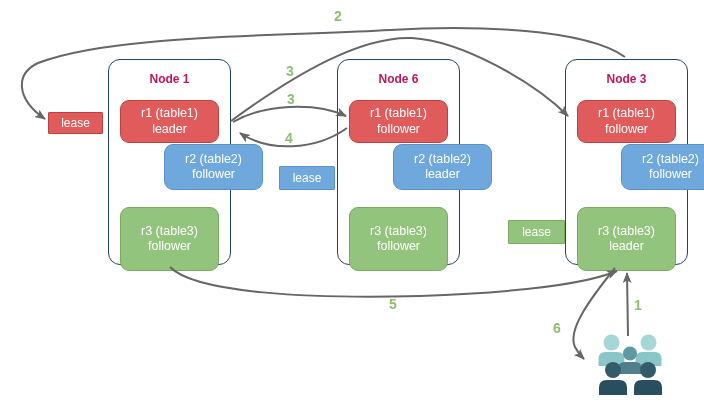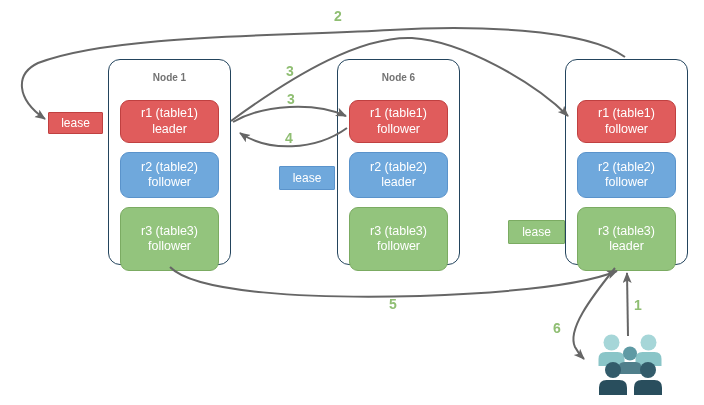--- a/index.html
+++ b/index.html
@@ -8,30 +8,30 @@
     font-family:"Liberation Sans",sans-serif;overflow:hidden;
   }
   
   .node{
     position:absolute;top:59px;width:123px;height:206px;
     background:#ffffff;border:1.5px solid #23445d;border-radius:12px;
     z-index:2;box-sizing:border-box;
   }
   .node-title{
     position:absolute;top:12px;left:0;right:0;text-align:center;
-    font-size:10px;font-weight:700;color:#737373;
+    font-size:12px;font-weight:700;color:#be185d;
   }
   .replica{
     position:absolute;left:11px;width:99px;border-radius:9px;
     display:flex;flex-direction:column;align-items:center;justify-content:center;
     color:#ffffff;font-size:12.5px;line-height:1.22;text-align:center;
     box-sizing:border-box;
   }
   .replica.r1{top:40px;height:43px;}
-  .replica.r2{top:92px;height:46px;}
+  .replica.r2{top:84px;height:46px;margin-left:44px;}
   .replica.r3{top:147px;height:64px;}
   .red{background:#e05c5c;border:1.5px solid #c04040;}
   .blue{background:#6fa8dc;border:1.5px solid #5a93cb;}
   .green{background:#93c47d;border:1.5px solid #7bab62;}
   
   .lease{
     position:absolute;z-index:2;color:#ffffff;font-size:12px;
     display:flex;align-items:center;justify-content:center;
     border-radius:1px;box-sizing:border-box;
   }
@@ -101,20 +101,21 @@
       <span>r2 (table2)</span>
       <span>leader</span>
     </div>
     <div class="replica r3 green">
       <span>r3 (table3)</span>
       <span>follower</span>
     </div>
   </div>
 
   <div class="node" style="left:565px;">
+    <div class="node-title">Node 3</div>
     <div class="replica r1 red">
       <span>r1 (table1)</span>
       <span>follower</span>
     </div>
     <div class="replica r2 blue">
       <span>r2 (table2)</span>
       <span>follower</span>
     </div>
     <div class="replica r3 green">
       <span>r3 (table3)</span>

